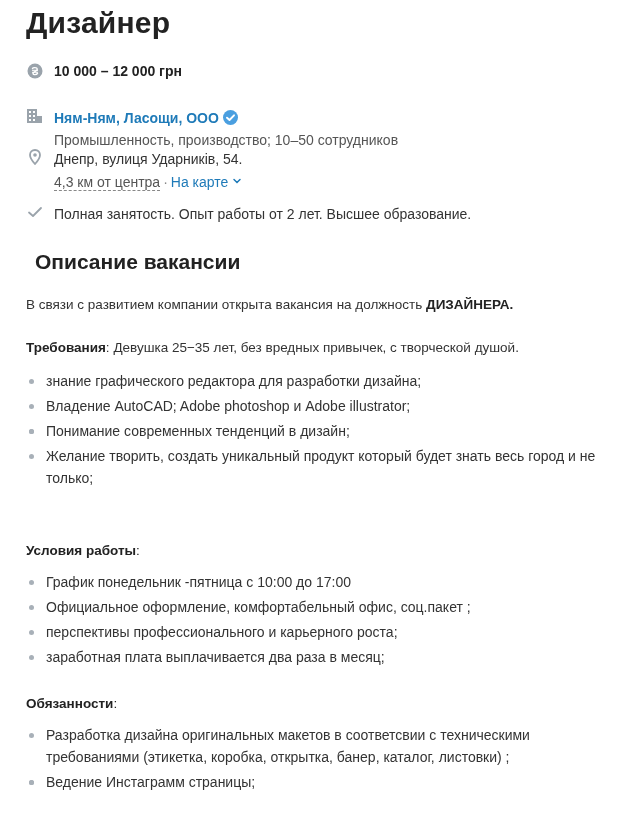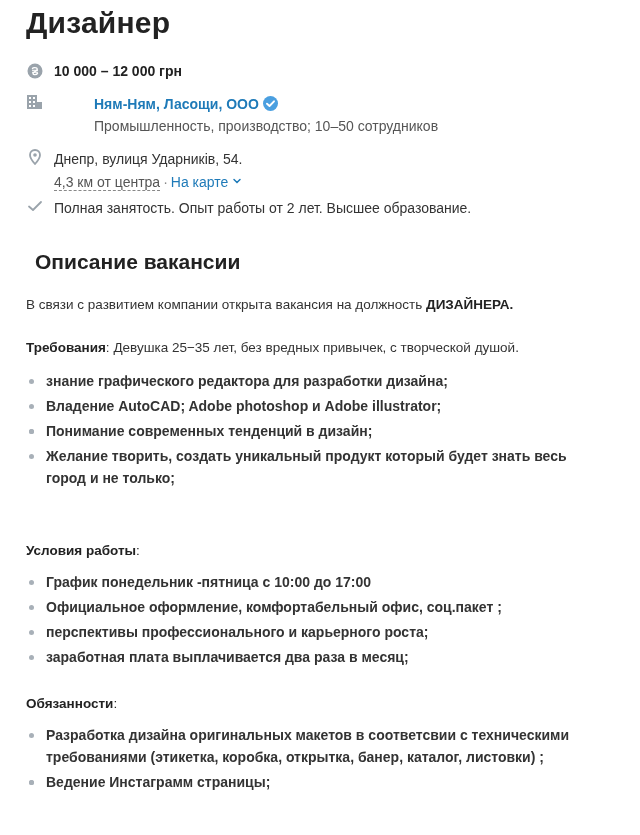--- a/index.html
+++ b/index.html
@@ -121,21 +121,20 @@
       list-style: none;
       width: 580px;
     }
     ul.list li {
       position: relative;
       padding-left: 20px;
       font-size: 14px;
       line-height: 22px;
       color: #333333;
       margin-bottom: 3px;
-      font-weight: bold;
     }
     ul.list li .bullet {
       position: absolute;
       left: 3px;
       top: 9px;
       width: 5px;
       height: 5px;
       border-radius: 50%;
       background: #a8b0b8;
     }
@@ -162,21 +161,21 @@
       <svg width="16" height="16" viewBox="0 0 16 16">
         <circle cx="8" cy="8" r="7.5" fill="#9aa3ab"></circle>
         <path d="M5.5 5.6 C6 4.3 10 4.2 10.3 6 C10.5 7.4 8.5 8.3 6.5 9.6 C5.7 10.2 5.8 11.5 7.5 11.6 C9 11.7 10.2 11 10.5 10.4" stroke="#fff" stroke-width="1.4" fill="none" stroke-linecap="round"></path>
         <line x1="5" y1="7.3" x2="11" y2="7.3" stroke="#fff" stroke-width="1"></line>
         <line x1="5" y1="9.3" x2="11" y2="9.3" stroke="#fff" stroke-width="1"></line>
       </svg>
     </span>
     <span class="salary">10 000 – 12 000 грн</span>
   </div>
 
-  <div class="meta-row" style="top:93px;gap:40px;">
+  <div class="meta-row" style="top:107px;">
     <span class="meta-icon">
       <svg width="18" height="16" viewBox="0 0 18 16">
         <rect x="1" y="1" width="10" height="14" fill="#9aa3ab"></rect>
         <rect x="11" y="8" width="5" height="7" fill="#9aa3ab"></rect>
         <rect x="3" y="3" width="2" height="2" fill="#fff"></rect>
         <rect x="7" y="3" width="2" height="2" fill="#fff"></rect>
         <rect x="3" y="7" width="2" height="2" fill="#fff"></rect>
         <rect x="7" y="7" width="2" height="2" fill="#fff"></rect>
         <rect x="3" y="11" width="2" height="2" fill="#fff"></rect>
         <rect x="7" y="11" width="2" height="2" fill="#fff"></rect>
@@ -203,21 +202,21 @@
     <div class="meta-text">
       <div>Днепр, вулиця Ударників, 54.</div>
       <div>
         <span class="dist">4,3 км от центра</span><span class="dot-sep">·</span><span class="map-link"><span>На карте</span><span class="chev"><svg width="10" height="10" viewBox="0 0 10 10">
                 <path d="M2 3.5 L5 6.5 L8 3.5" stroke="#1e7ab8" stroke-width="1.5" fill="none" stroke-linecap="round"></path>
               </svg></span></span>
       </div>
     </div>
   </div>
 
-  <div class="meta-row" style="top:197px;">
+  <div class="meta-row" style="top:203px;">
     <span class="meta-icon">
       <svg width="16" height="14" viewBox="0 0 16 14">
         <path d="M2 7.5 L6 11 L14 3" stroke="#9aa3ab" stroke-width="1.8" fill="none" stroke-linecap="round" stroke-linejoin="round"></path>
       </svg>
     </span>
     <span class="meta-text">Полная занятость. Опыт работы от 2 лет. Высшее образование.</span>
   </div>
 
   <h2 class="section">Описание вакансии</h2>
 

